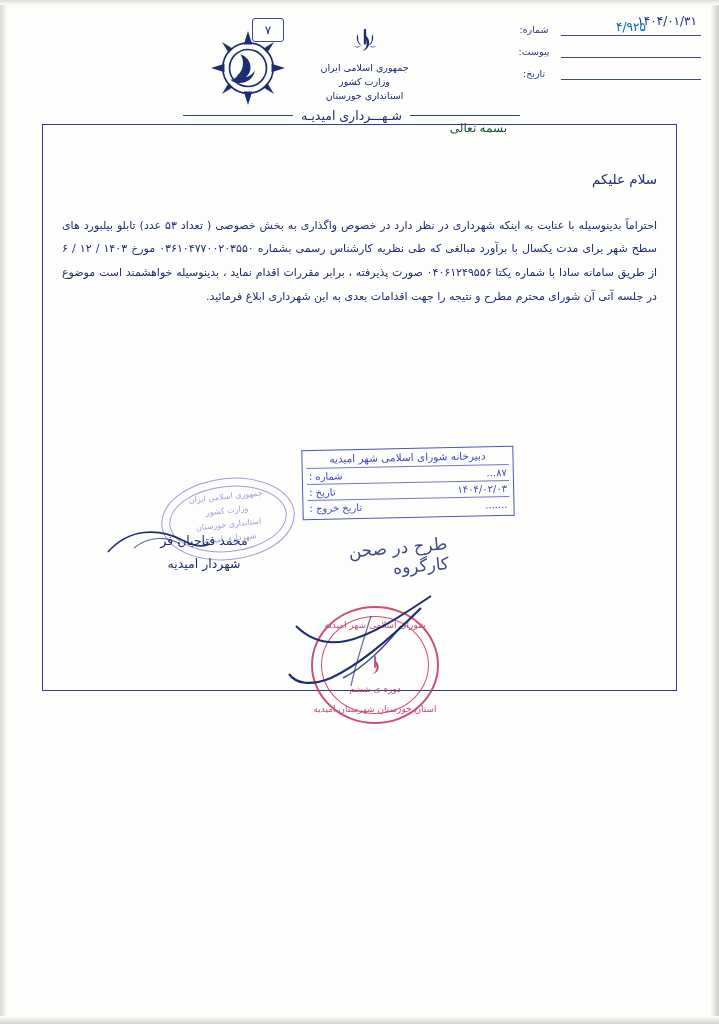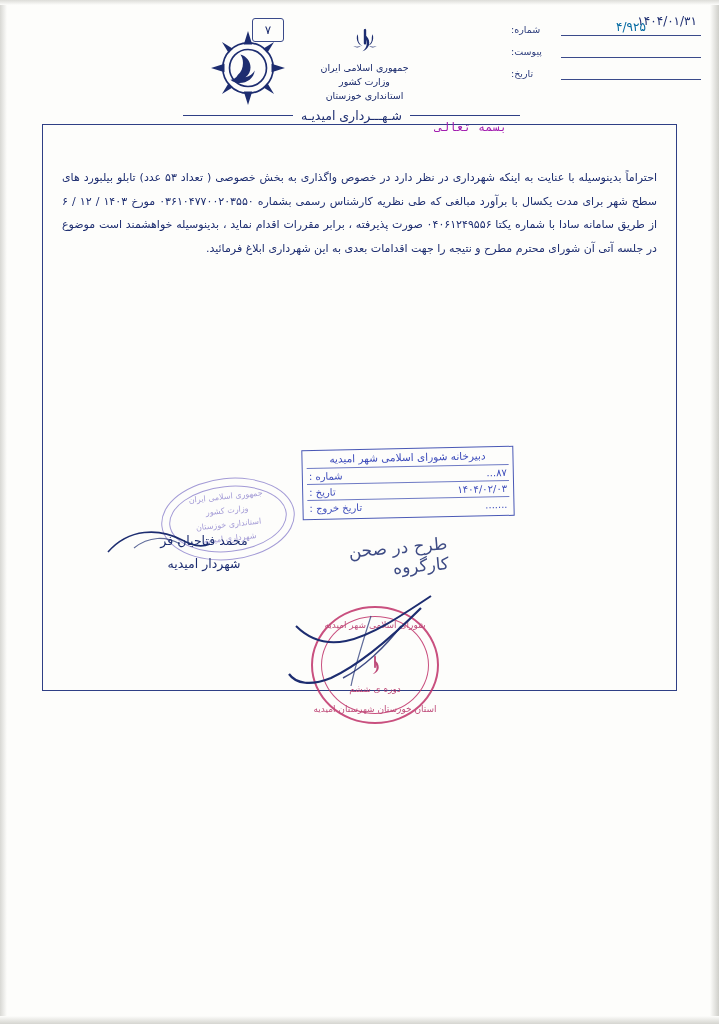--- a/index.html
+++ b/index.html
@@ -66,21 +66,21 @@
     display: flex;
     flex-direction: row;
     align-items: flex-end;
     justify-content: flex-start;
     height: 22px;
     gap: 4px;
   }
   .form-label {
     width: 46px;
     font-size: 9.5px;
-    text-align: left;
+    text-align: center;
     padding-bottom: 1px;
     letter-spacing: 0.5px;
   }
   .form-line {
     flex: 1;
     border-bottom: 1px solid #3a4a8a;
     height: 15px;
     position: relative;
   }
   .form-value {
@@ -184,22 +184,22 @@
   .addressee {
     font-size: 13.5px;
     margin-bottom: 26px;
     position: relative;
   }
   .bismillah {
     position: absolute;
     top: -24px;
     right: 150px;
     font-size: 12px;
-    color: #a21caf;
-    font-family: Liberation Mono, monospace;
+    color: #14532d;
+    font-family: Liberation Sans, sans-serif;
   }
   .salaam {
     font-size: 13.5px;
     margin-bottom: 20px;
   }
   .para {
     text-align: justify;
     text-align-last: right;
     font-size: 11px;
     line-height: 2.15;
@@ -438,20 +438,21 @@
     <div class="muni-title">شـهـــرداری امیدیـه</div>
     <div class="muni-rule"></div>
   </div>
 
   <div class="body-frame"></div>
 
   <div class="letter-inner">
     <div class="addressee">
       <span class="bismillah">بسمه تعالی</span>
     </div>
+    <div class="salaam">سلام علیکم</div>
     <div class="para">احتراماً بدینوسیله با عنایت به اینکه شهرداری در نظر دارد در خصوص واگذاری به بخش خصوصی ( تعداد ۵۳ عدد) تابلو بیلبورد های سطح شهر برای مدت یکسال با برآورد مبالغی که طی نظریه کارشناس رسمی بشماره ۰۳۶۱۰۴۷۷۰۰۲۰۳۵۵۰ مورخ ۱۴۰۳ / ۱۲ / ۶ از طریق سامانه سادا با شماره یکتا ۰۴۰۶۱۲۴۹۵۵۶ صورت پذیرفته ، برابر مقررات اقدام نماید ، بدینوسیله خواهشمند است موضوع در جلسه آتی آن شورای محترم مطرح و نتیجه را جهت اقدامات بعدی به این شهرداری ابلاغ فرمائید.</div>
   </div>
 
   <div class="receipt-stamp">
     <div class="receipt-title">دبیرخانه شورای اسلامی شهر امیدیه</div>
     <div class="receipt-hline" style="top:17px;"></div>
     <div class="receipt-row r1">
       <span>۸۷...</span>
       <span>شماره :</span>
     </div>

